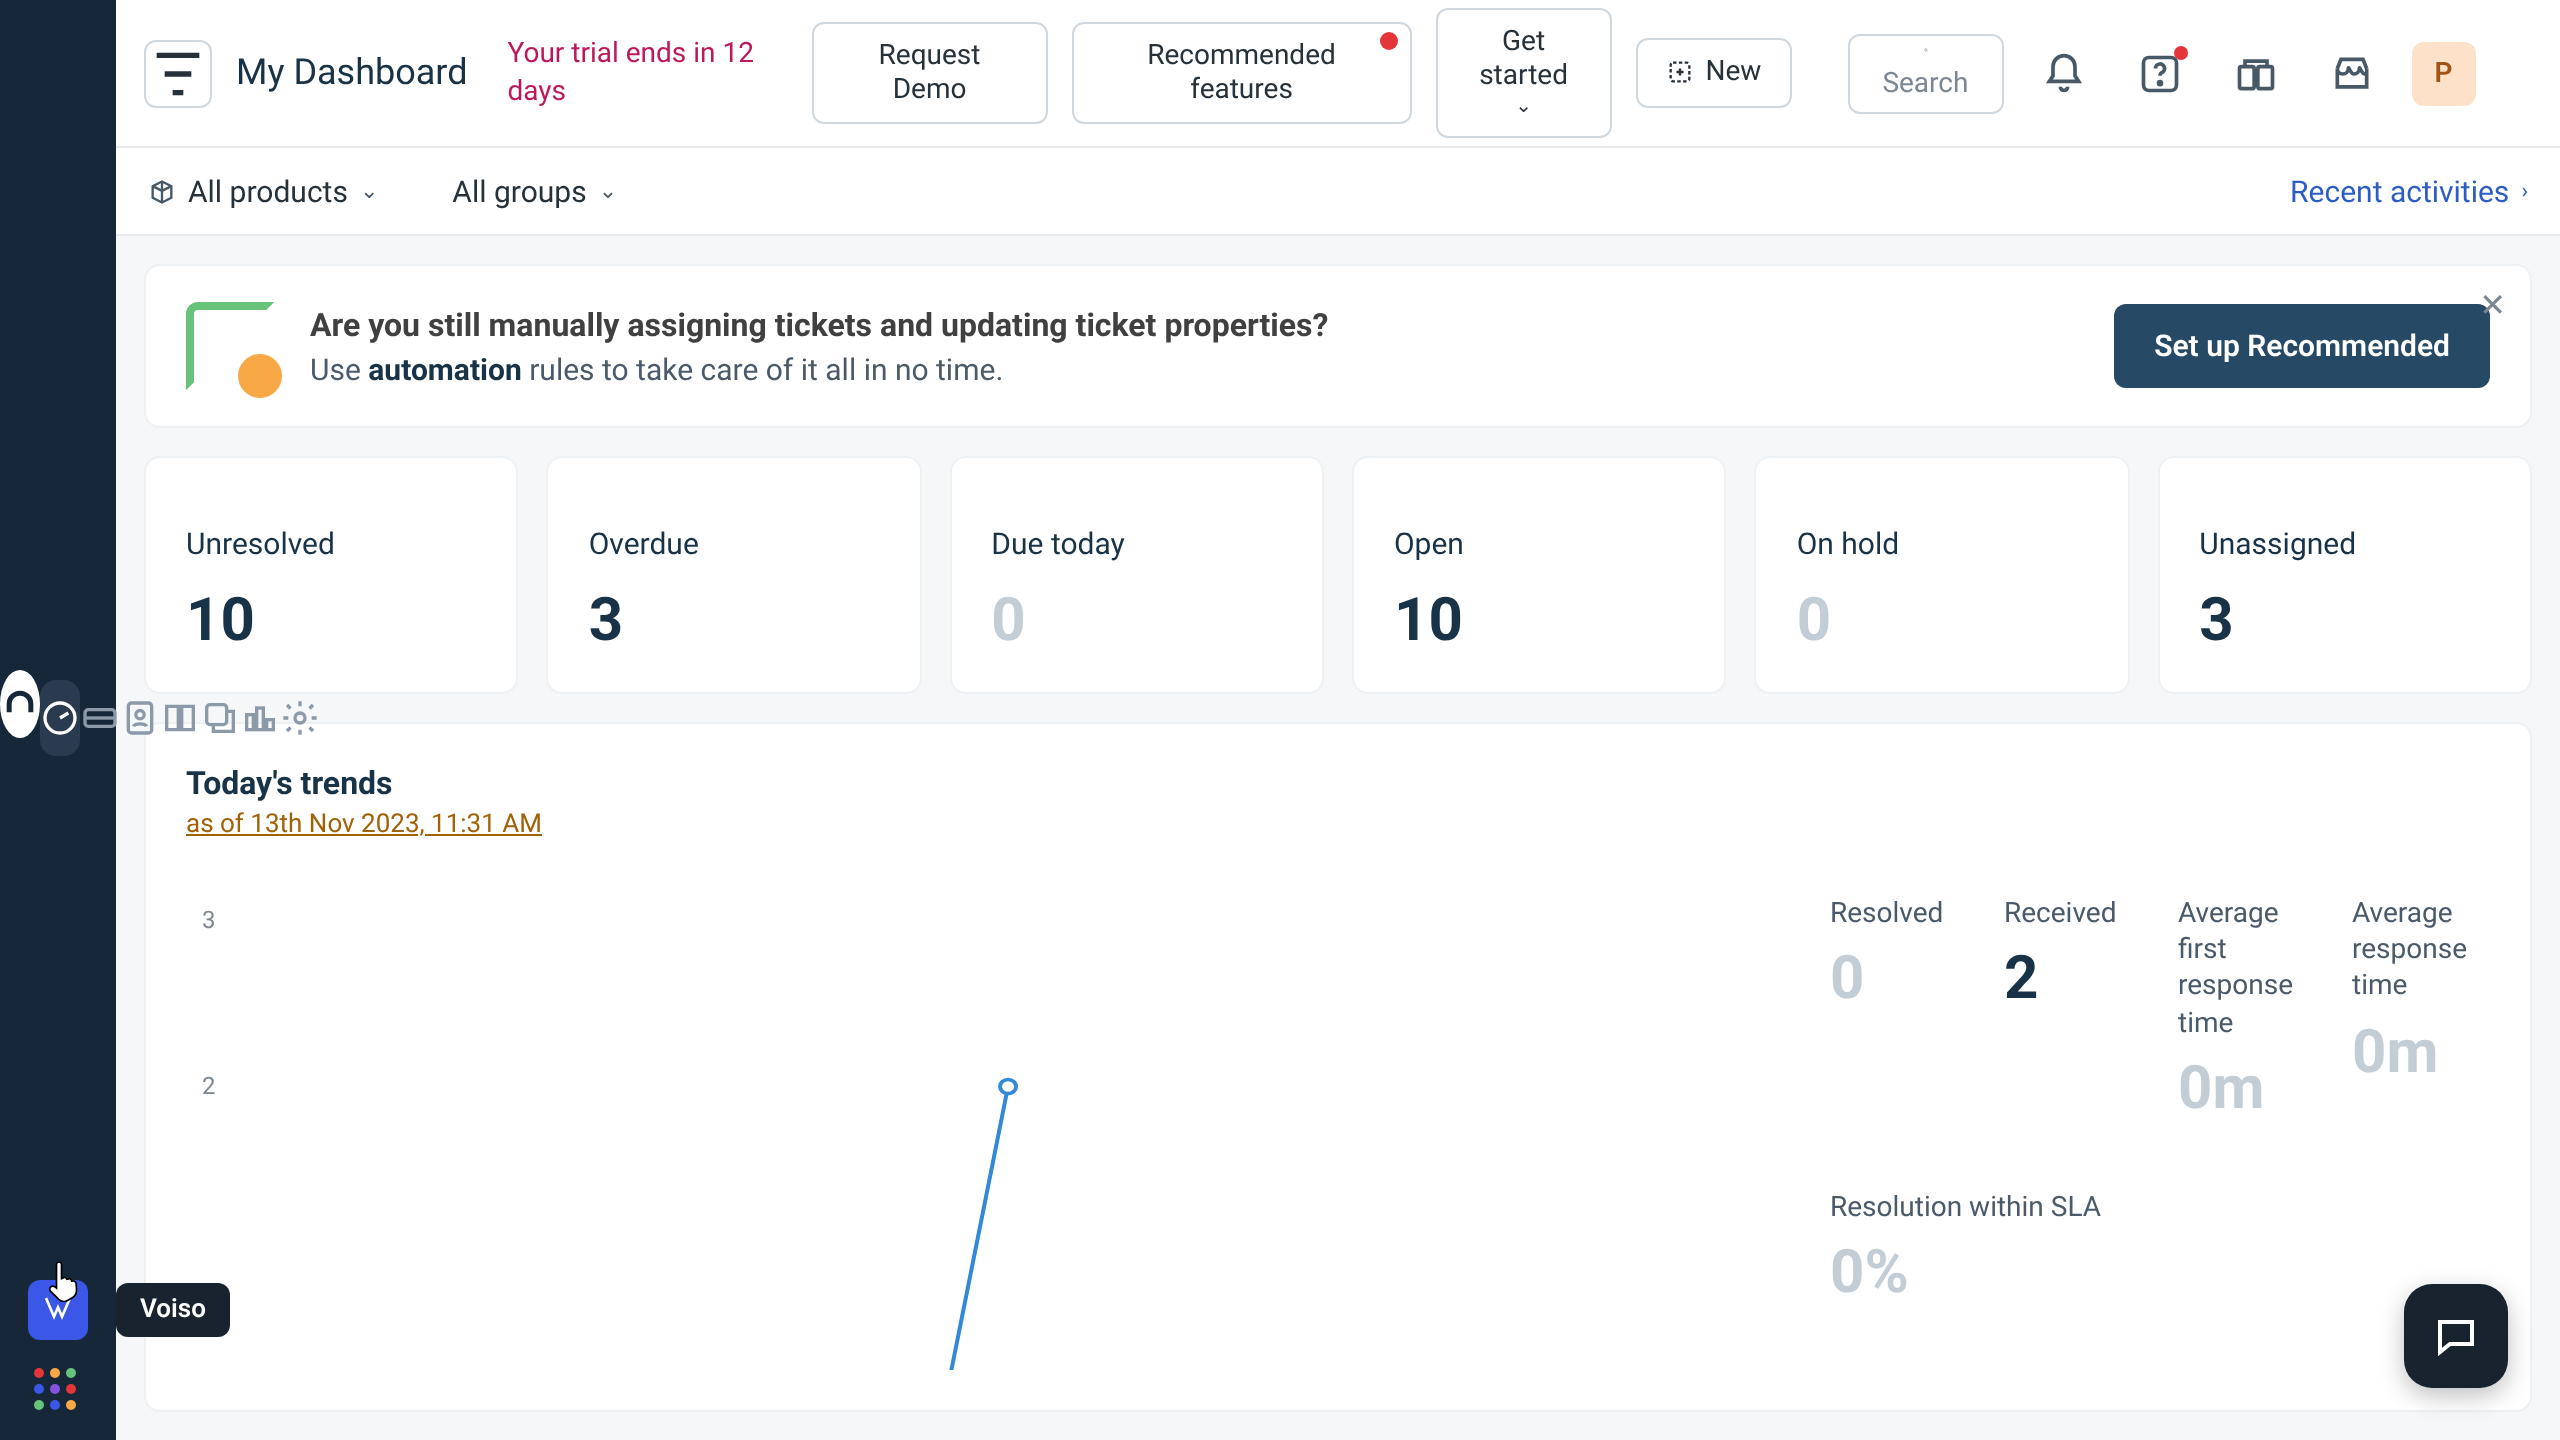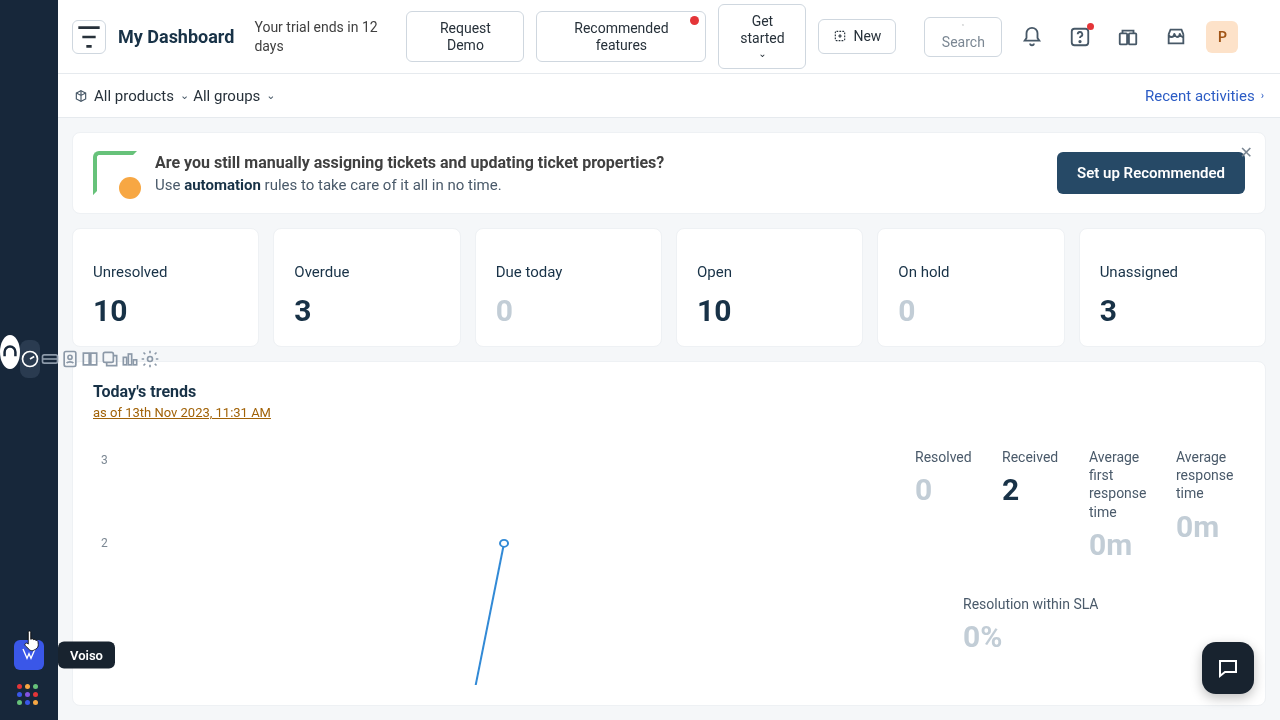--- a/index.html
+++ b/index.html
@@ -70,22 +70,22 @@
     border-bottom: 1px solid #e6eaee;
     display: flex; align-items: center;
     padding: 0 14px;
     gap: 12px;
   }
   .header .filter-btn {
     width: 34px; height: 34px; border: 1px solid #cfd7df; border-radius: 6px;
     display: flex; align-items: center; justify-content: center; cursor: pointer;
     color: #27313a;
   }
-  .header .title { font-size: 18px; font-weight: 700; color: #183247; margin-right: 8px; white-space: nowrap; }
-  .header .trial { color: #404040; font-size: 14px; max-width: 140px; line-height: 1.3; cursor: pointer; }
+  .header .title { font-size: 18px; font-weight: 400; color: #183247; margin-right: 8px; white-space: nowrap; }
+  .header .trial { color: #be185d; font-size: 14px; max-width: 140px; line-height: 1.3; cursor: pointer; }
   .header .btn {
     border: 1px solid #cfd7df; background: #fff; border-radius: 6px;
     padding: 8px 14px; font-size: 14px; color: #27313a; cursor: pointer;
     text-align: center; line-height: 1.2;
   }
   .header .btn-rec { position: relative; width: 170px; }
   .header .btn-rec .dot { position: absolute; top: 4px; right: 6px; width: 9px; height: 9px; border-radius: 50%; background: #e43538; }
   .header .btn-demo { width: 118px; }
   .header .btn-started { width: 88px; display: flex; flex-direction: column; align-items: center; gap: 2px; }
   .header .btn-started .chev { font-size: 10px; color: #27313a; }
@@ -112,21 +112,21 @@
   .header .icon-btn .badge { position: absolute; top: 4px; right: 4px; width: 7px; height: 7px; background: #e43538; border-radius: 50%; }
   .header .avatar {
     width: 32px; height: 32px; border-radius: 6px; background: #fde2c9;
     display: flex; align-items: center; justify-content: center;
     color: #a15415; font-weight: 600; font-size: 14px; cursor: pointer;
   }
 
   
   .subhead {
     height: 44px; background: #fff; border-bottom: 1px solid #e6eaee;
-    display: flex; align-items: center; padding: 0 16px; gap: 4px;
+    display: flex; align-items: center; padding: 0 16px; gap: 37px;
     color: #27313a; font-size: 15px;
   }
   .subhead .drop { display: flex; align-items: center; gap: 6px; cursor: pointer; }
   .subhead .drop.small-icon svg { width: 14px; height: 14px; stroke: #475867; fill: none; stroke-width: 2; }
   .subhead .chev { font-size: 11px; color: #475867; }
   .subhead .right { margin-left: auto; color: #2c5cc5; cursor: pointer; display: flex; align-items: center; gap: 6px; }
   .subhead .right .chev { color: #2c5cc5; }
 
   
   .content { flex: 1; overflow: hidden; padding: 14px; display: flex; flex-direction: column; gap: 14px; }
@@ -176,21 +176,21 @@
     padding: 20px; flex: 1; display: flex; flex-direction: column; min-height: 0;
   }
   .trends h3 { font-size: 16px; font-weight: 700; color: #183247; }
   .trends .asof { font-size: 13px; color: #a16207; margin-top: 4px; text-decoration: underline; }
   .trends-body { display: flex; gap: 20px; flex: 1; margin-top: 20px; min-height: 0; }
   .chart-area { flex: 1; position: relative; }
   .chart-area svg { width: 100%; height: 100%; }
   .chart-area .ylabel { position: absolute; left: 8px; font-size: 12px; color: #7b8793; transform: translateY(-50%); }
   .side-stats { width: 330px; display: grid; grid-template-columns: 1fr 1fr 1fr 1fr; gap: 17px 18px; align-content: start; }
   .side-stats .cell { padding: 8px 0; }
-  .side-stats .cell.full { grid-column: 1 / -1; margin-left: 48px; }
+  .side-stats .cell.full { grid-column: 1 / -1; }
   .side-stats .slabel { font-size: 14px; color: #4a5a6a; margin-bottom: 6px; line-height: 1.3; }
   .side-stats .sval { font-size: 30px; font-weight: 700; color: #183247; }
   .side-stats .sval.zero { color: #c2cdd6; }
 
   
   .fab {
     position: fixed; right: 26px; bottom: 26px;
     width: 52px; height: 52px; border-radius: 14px;
     background: #18232f; display: flex; align-items: center; justify-content: center;
     cursor: pointer; box-shadow: 0 4px 12px rgba(0,0,0,0.25);

